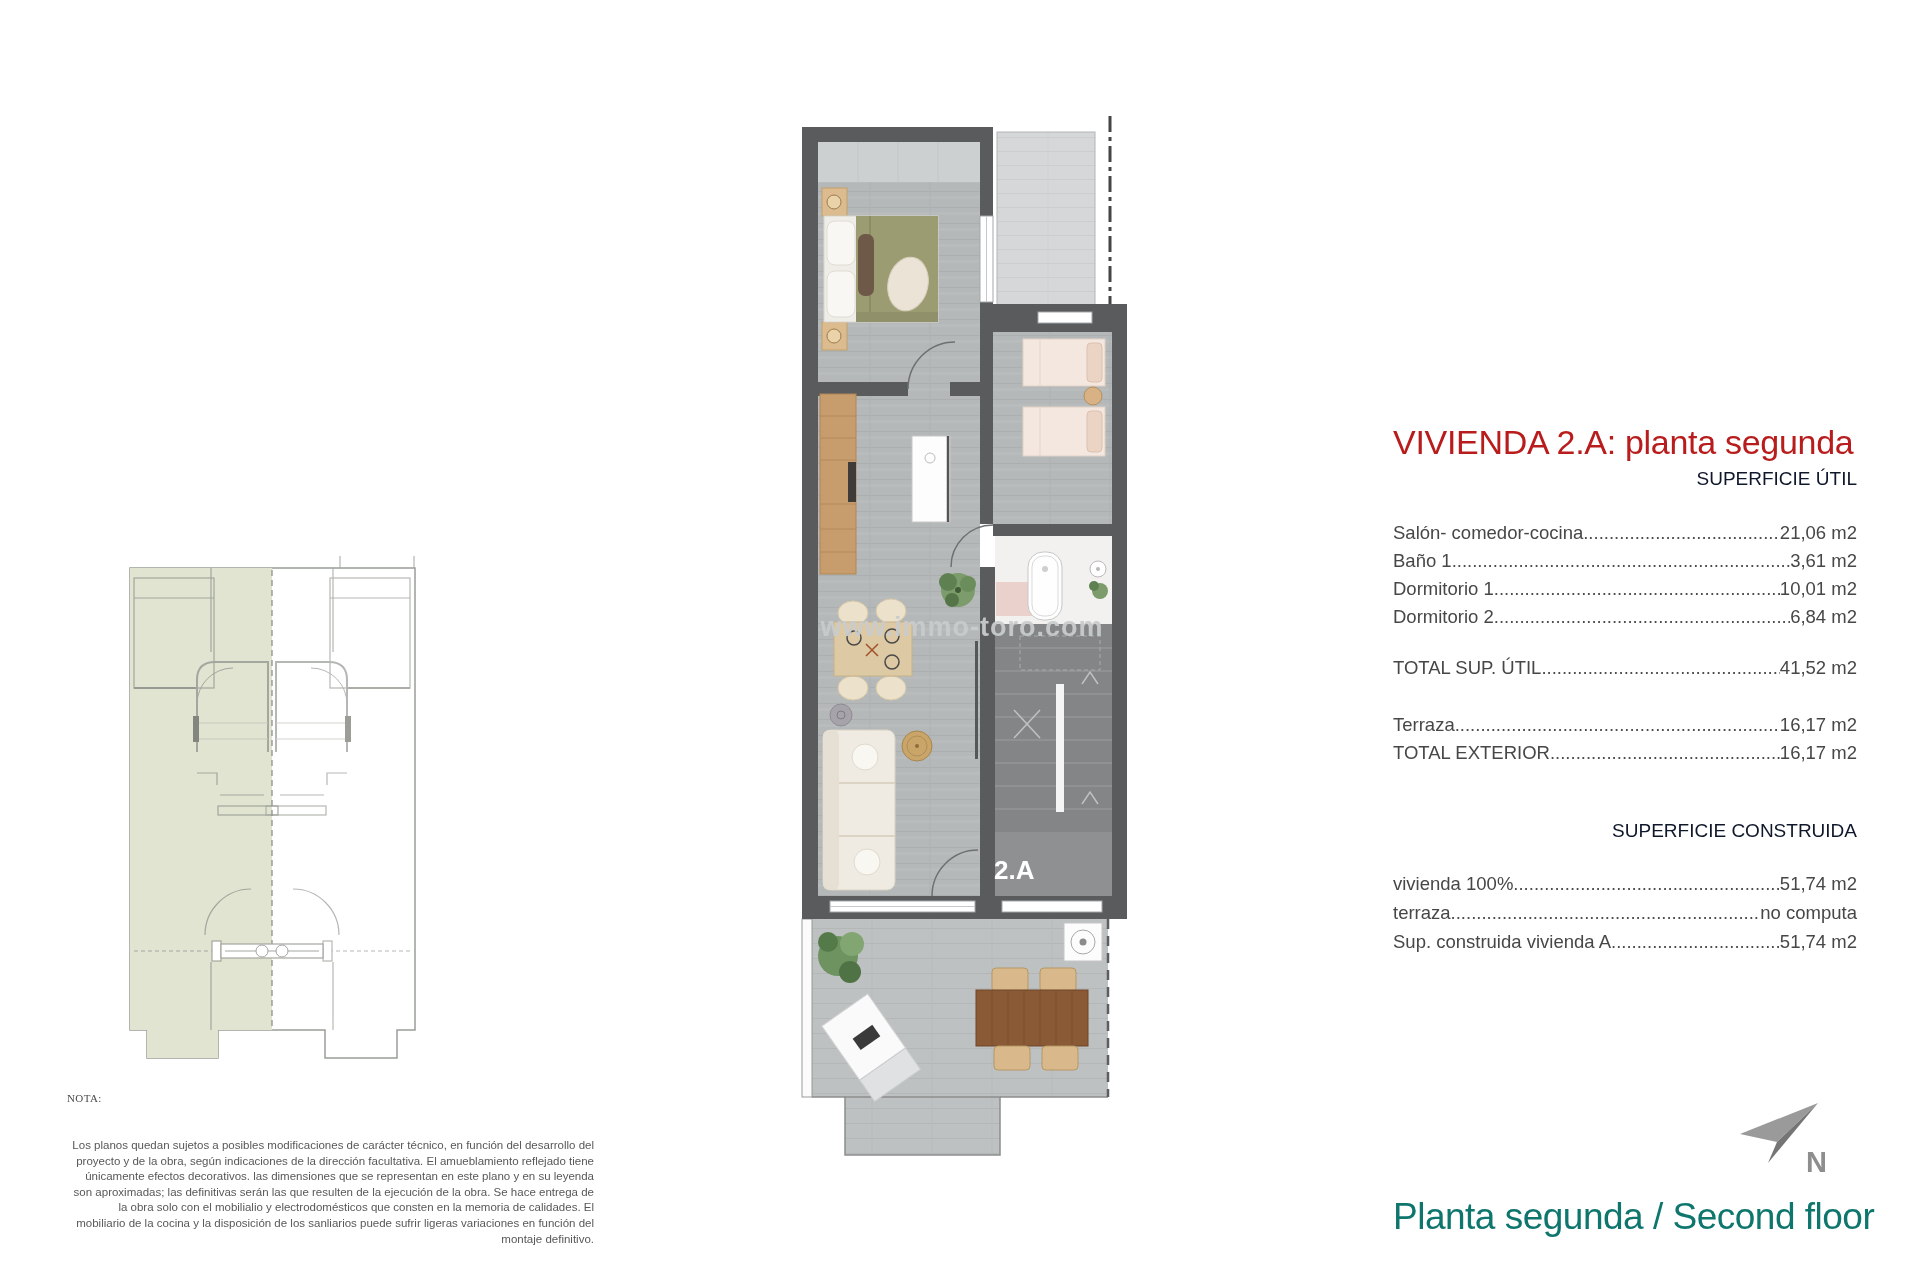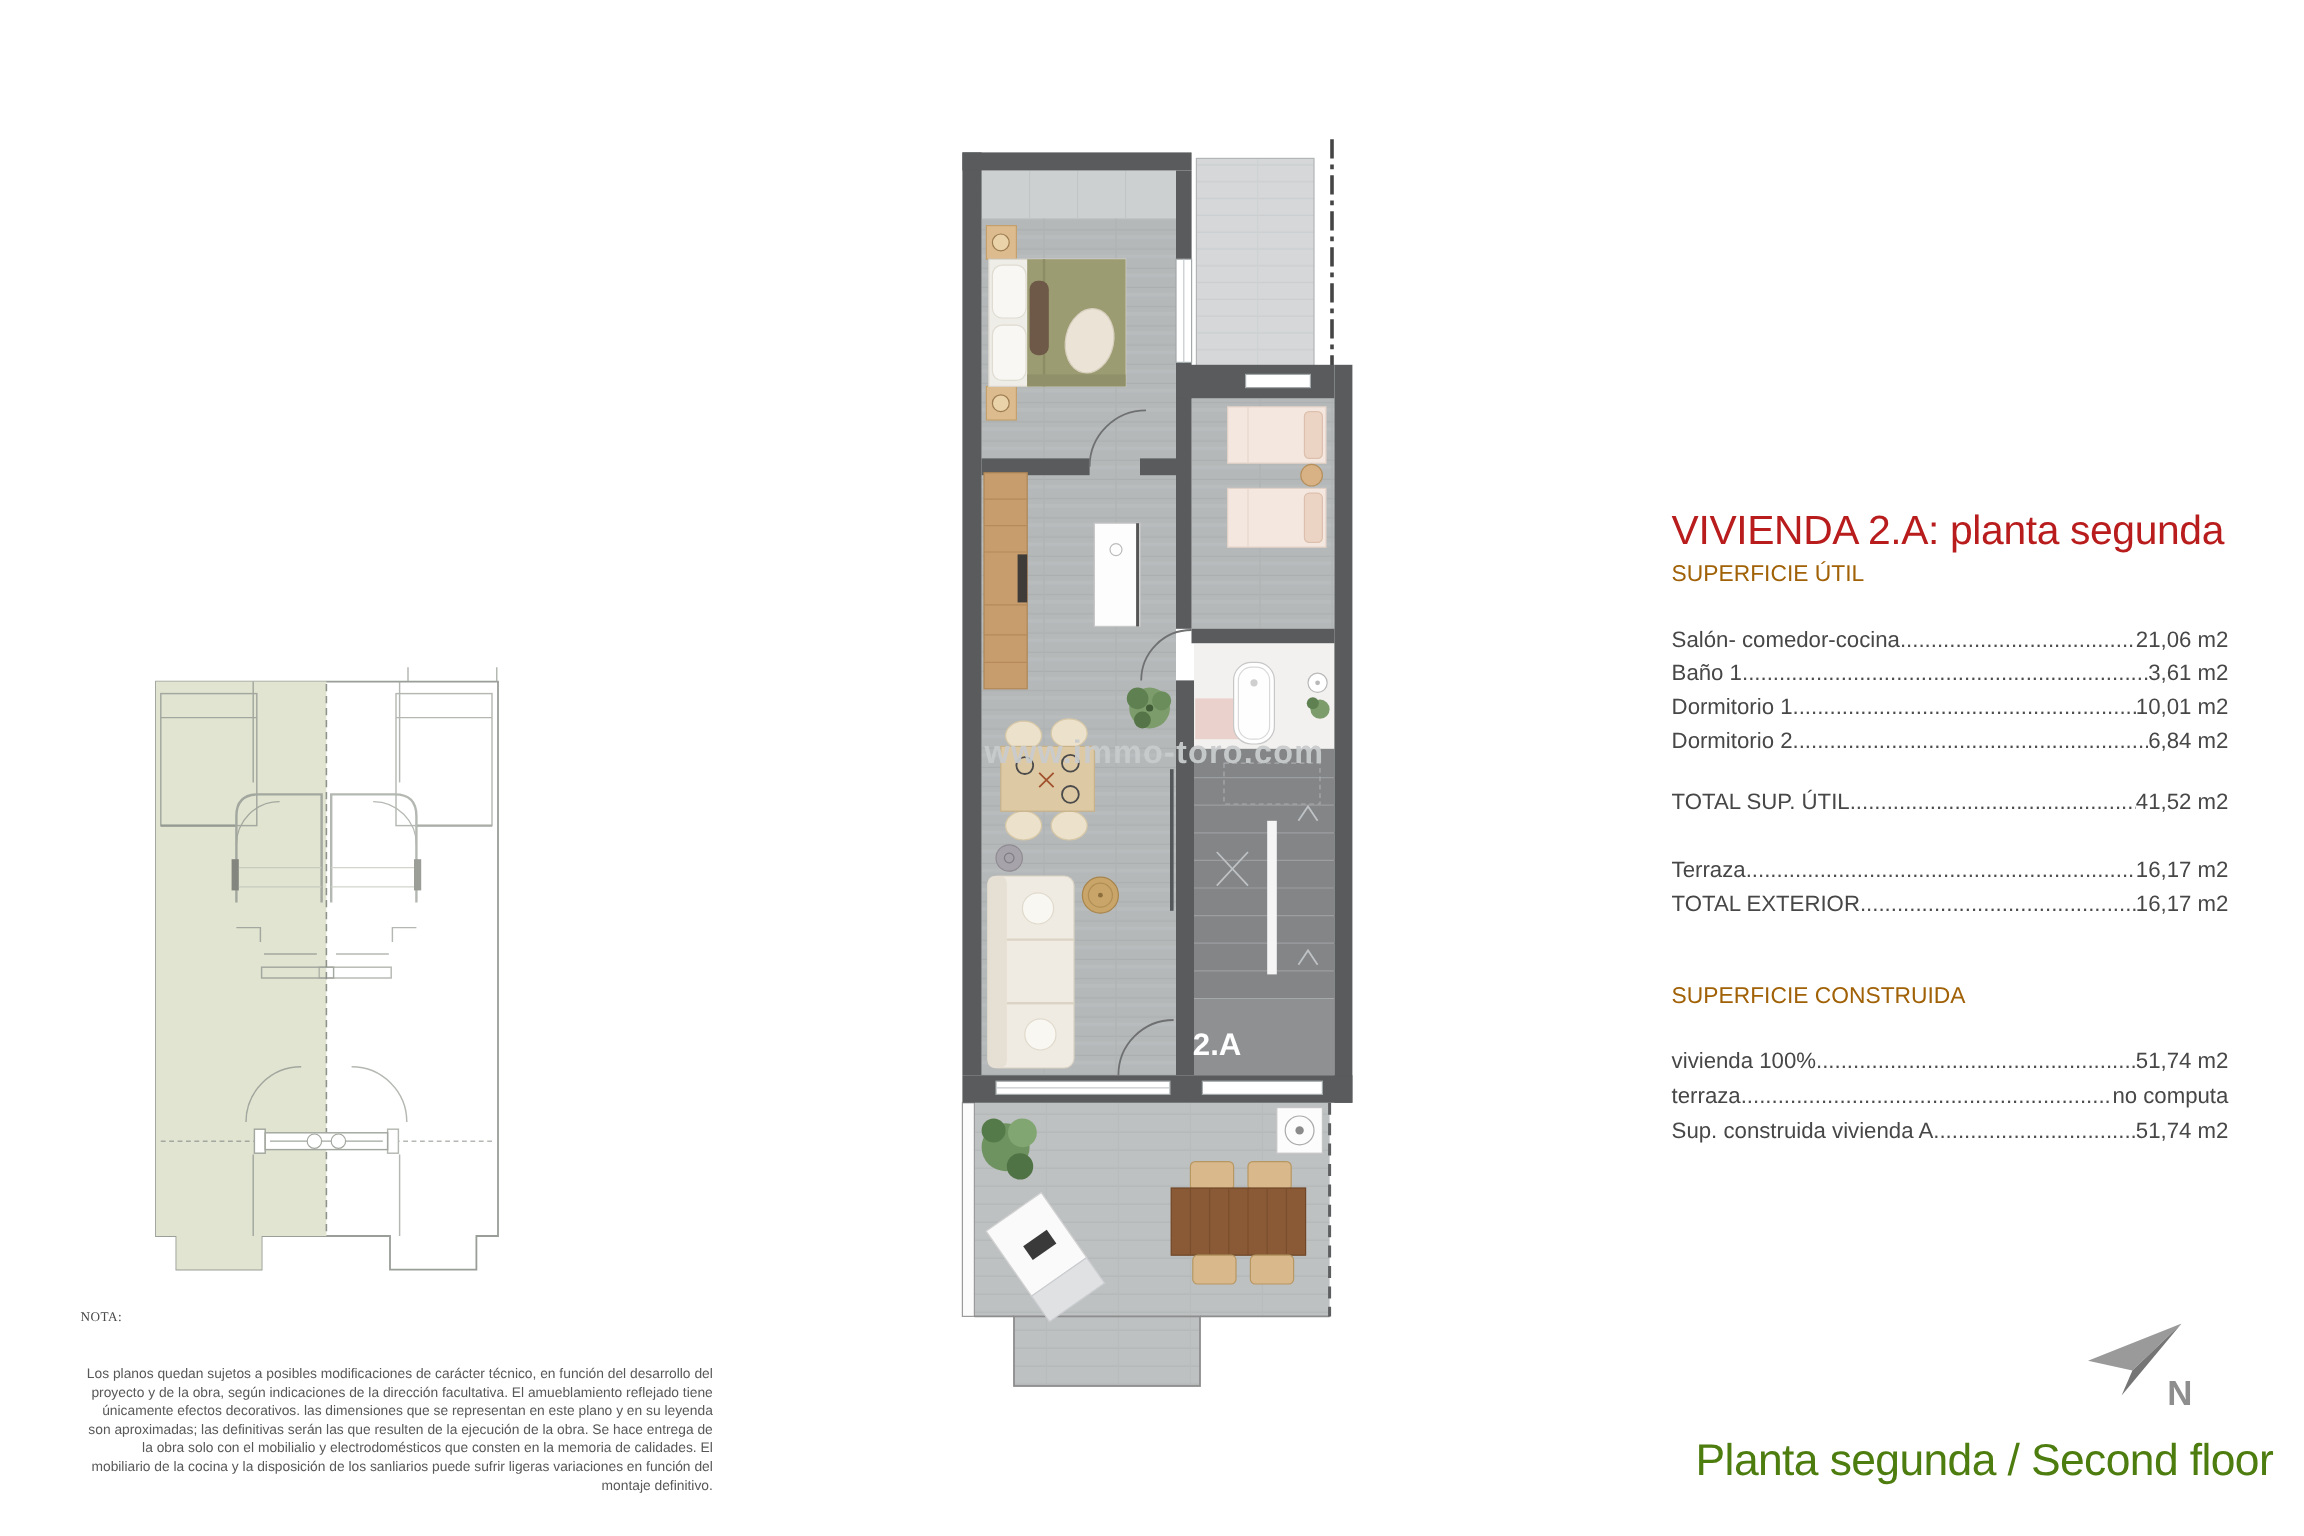--- a/index.html
+++ b/index.html
@@ -3,33 +3,33 @@
 <meta charset="utf-8">
 <style>
   html,body{margin:0;padding:0;}
   body{
     width:1920px;height:1280px;position:relative;background:#ffffff;
     font-family:"Liberation Sans", sans-serif;color:#3d3d3d;overflow:hidden;
   }
   
   #panel{position:absolute;left:1393px;top:424px;width:464px;}
   #panel .title{position:absolute;top:0;left:0;width:100%;font-size:34px;line-height:36px;font-weight:400;color:#b91c1c;letter-spacing:-0.3px;white-space:nowrap;}
-  #panel .h2{position:absolute;left:0;width:100%;font-size:19px;font-weight:400;color:#a16207;white-space:nowrap;}
+  #panel .h2{position:absolute;left:0;width:100%;font-size:19px;font-weight:400;color:#0f172a;white-space:nowrap;text-align:right;}
   #panel .grp{position:absolute;left:0;width:100%;}
   .row{display:flex;align-items:flex-end;font-size:18.5px;line-height:28px;color:#474747;}
   .row .lbl{white-space:nowrap;}
   .row .dots{flex:1;min-width:0;overflow:hidden;white-space:nowrap;color:#4c4c4c;}
   .row .dots::before{content:"..............................................................................................................................................................";}
   .row .val{white-space:nowrap;}
   
   #nota{position:absolute;left:67px;top:1092px;width:527px;}
   #nota .nh{font-size:11px;color:#4a4a4a;letter-spacing:0.4px;font-family:Liberation Serif, serif;}
   #nota .nb{margin-top:34px;font-size:11.5px;line-height:15.6px;color:#585858;text-align:right;}
   
-  #floor-title{position:absolute;left:1393px;top:1196px;font-size:37px;font-weight:400;color:#4d7c0f;letter-spacing:-0.5px;white-space:nowrap;margin-left:20px;}
+  #floor-title{position:absolute;left:1393px;top:1196px;font-size:37px;font-weight:400;color:#0f766e;letter-spacing:-0.5px;white-space:nowrap;}
   #north{position:absolute;left:1740px;top:1103px;width:86px;height:62px;}
   #north-label{position:absolute;left:1806px;top:1146px;font-size:29px;font-weight:700;color:#8e8e8e;}
   
   #overview-plan{position:absolute;left:120px;top:550px;width:300px;height:520px;}
   #main-plan{position:absolute;left:795px;top:109px;width:340px;height:1060px;}
   svg{display:block;}
 </style>
 </head>
 <body>
 

